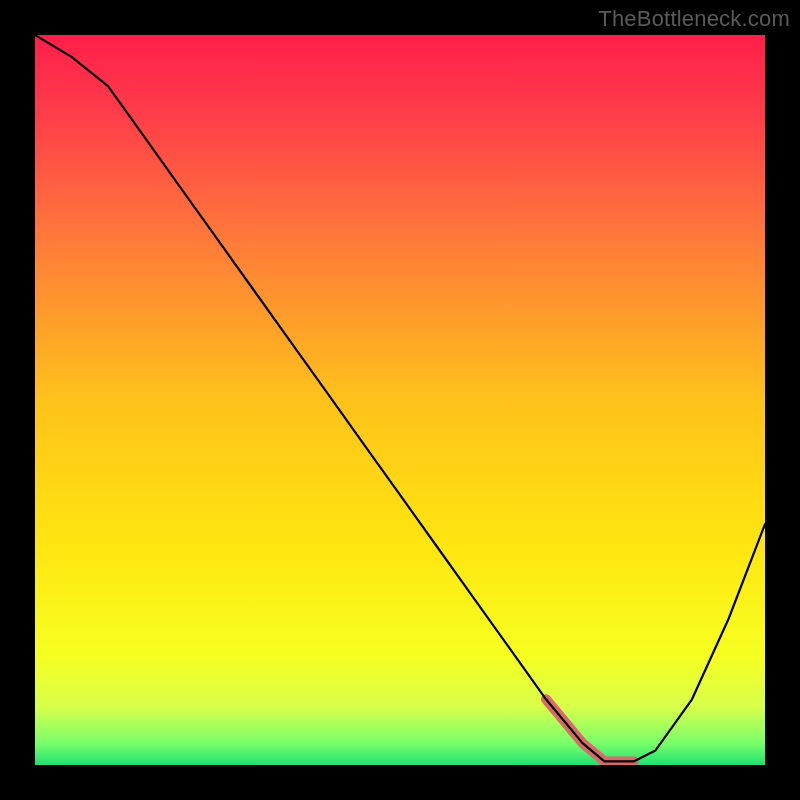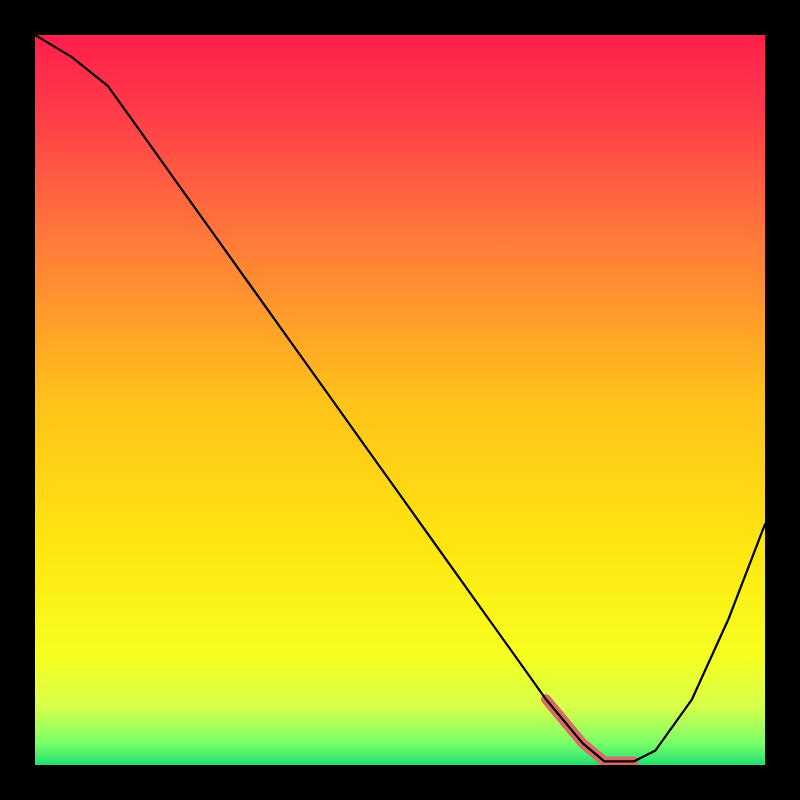--- a/index.html
+++ b/index.html
@@ -52,20 +52,21 @@
     stroke-width: 10;
     stroke-linecap: round;
     stroke-linejoin: round;
   }
 </style>
 </head>
 <body>
 
 <div class="frame">
 
+  <div class="watermark">TheBottleneck.com</div>
 
   <div class="plot-area">
     <svg viewBox="0 0 730 730">
       <defs>
         <linearGradient id="bg-grad" x1="0" y1="0" x2="0" y2="1">
         <stop offset="0%" stop-color="#ff1f4a"></stop>
             <stop offset="10%" stop-color="#ff3a4a"></stop>
             <stop offset="28.000000000000004%" stop-color="#ff7a3a"></stop>
             <stop offset="50%" stop-color="#ffc21a"></stop>
             <stop offset="70%" stop-color="#ffe610"></stop>

